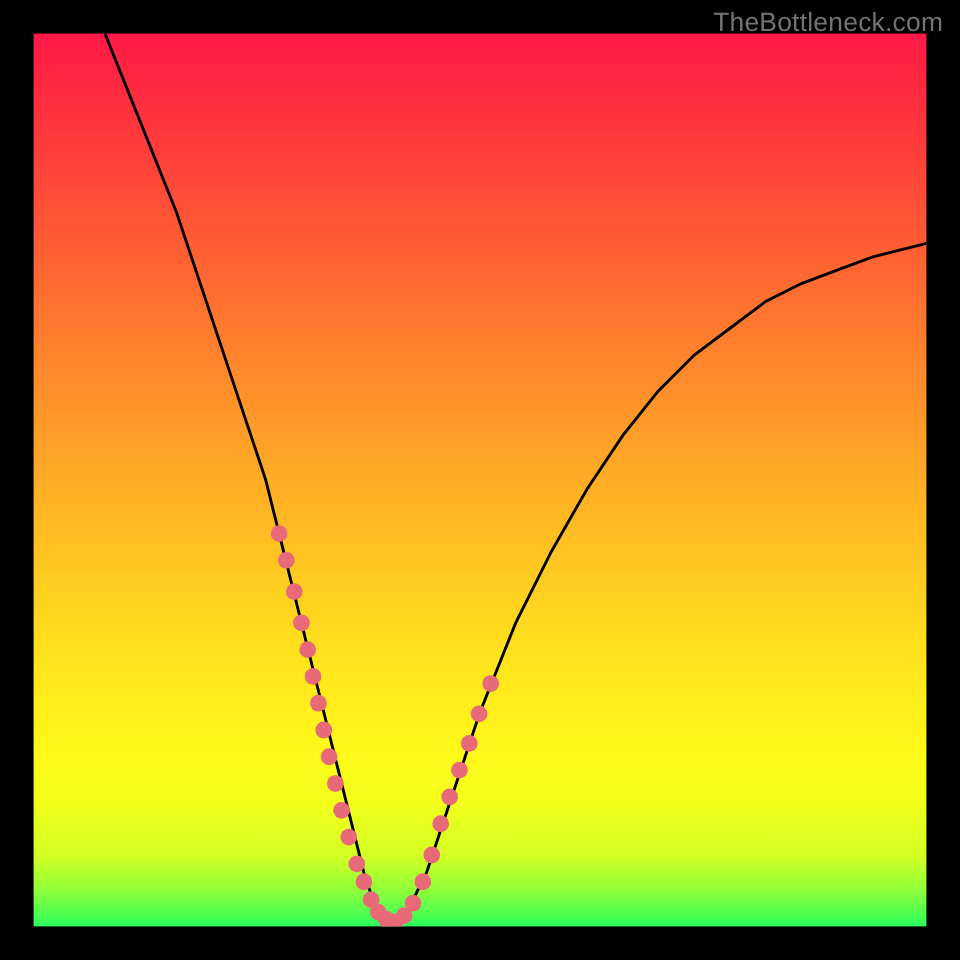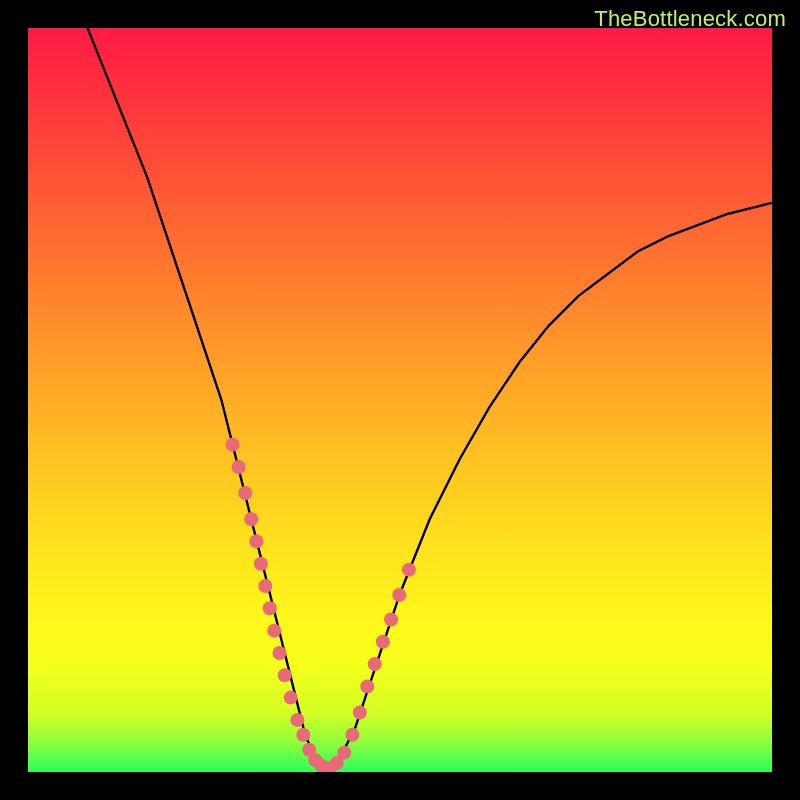--- a/index.html
+++ b/index.html
@@ -39,21 +39,21 @@
       #f2ff1a 86%,
       #d4ff24 92%,
       #8fff3a 96%,
       #2aff5c 100%
     );
   }
   .watermark {
     position: absolute;
     top: 6px;
     right: 14px;
-    color: #bef264;
+    color: #737373;
     font-size: 22px;
     font-weight: 500;
     letter-spacing: 0.2px;
     user-select: none;
   }
   svg.overlay {
     position: absolute;
     left: 0;
     top: 0;
     width: 744px;

